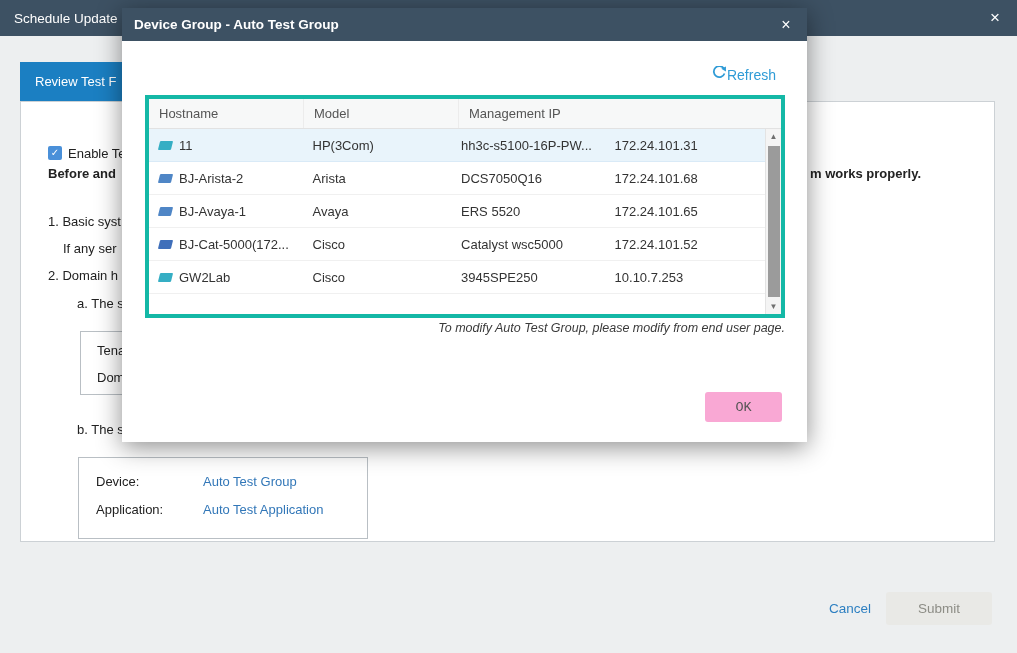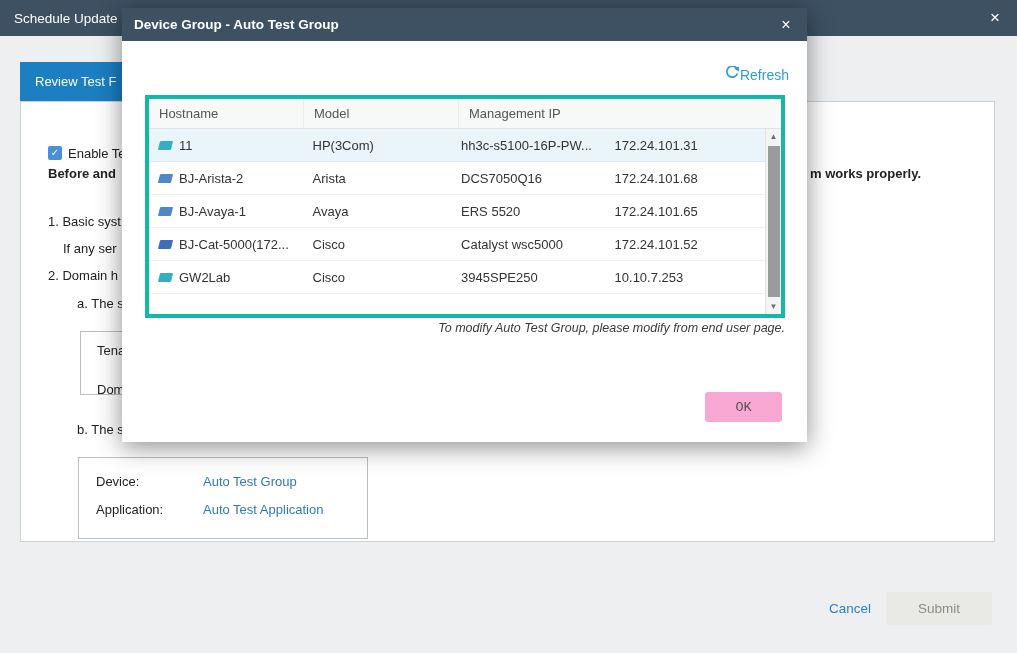--- a/index.html
+++ b/index.html
@@ -24,21 +24,21 @@
   .cancel-link { position: absolute; left: 829px; top: 601px; font-size: 13.5px; color: #2d7fc1; cursor: pointer; }
   .submit-btn { position: absolute; left: 886px; top: 592px; width: 106px; height: 33px; background: #e9e9e6;
                 border: none; border-radius: 3px; font-size: 13.5px; color: #8d8d86; font-family: "Liberation Sans", sans-serif; cursor: pointer; }
 
   
   .modal { position: absolute; left: 122px; top: 8px; width: 685px; height: 434px; background: #fff;
            box-shadow: 0 5px 24px rgba(0,0,0,0.45); z-index: 10; }
   .modal-header { height: 33px; background: #3d5163; color: #fff; display: flex; align-items: center;
                   justify-content: space-between; padding: 0 12px; font-size: 13.5px; font-weight: bold; }
   .modal-close { font-weight: normal; font-size: 16px; cursor: pointer; width: 18px; text-align: center; }
-  .refresh { position: absolute; right: 18px; top: 58px; display: flex; align-items: center; gap: 1px;
+  .refresh { position: absolute; right: 31px; top: 58px; display: flex; align-items: center; gap: 1px;
              color: #2f9bd6; font-size: 14px; cursor: pointer; }
 
   .dtable { position: absolute; left: 23px; top: 87px; width: 640px; height: 223px; border: 4px solid #14b8a6; background: #fff; }
   .thead { display: flex; height: 30px; background: #f7f8f8; border-bottom: 1px solid #e2e2e2;
            color: #555; font-size: 13px; }
   .th { line-height: 29px; padding-left: 10px; border-right: 1px solid #ececec; white-space: nowrap; overflow: hidden; }
   .c0 { width: 155px; } .c1 { width: 150px; } .c2 { width: 155px; } .c3 { width: 162px; border-right: none; }
   .tbody { position: absolute; top: 30px; left: 0; right: 16px; bottom: 0; overflow: hidden; }
   .trow { display: flex; height: 33px; align-items: center; border-bottom: 1px solid #f0f0f0;
           font-size: 13px; color: #333; cursor: pointer; }
@@ -81,21 +81,21 @@
   <div class="bgtext bold" style="left:48px;top:166px;">Before and</div>
   <div class="bgtext bold" style="left:810px;top:166px;">m works properly.</div>
 
   <div class="bgtext" style="left:48px;top:214px;">1. Basic syst</div>
   <div class="bgtext" style="left:63px;top:241px;">If any ser</div>
   <div class="bgtext" style="left:48px;top:268px;">2. Domain h</div>
   <div class="bgtext" style="left:77px;top:296px;">a. The sy</div>
 
   <div class="bgbox" style="left:80px;top:331px;width:287px;height:64px;">
     <div class="bgtext" style="left:16px;top:11px;">Tena</div>
-    <div class="bgtext" style="left:16px;top:38px;margin-top:12px;">Dom</div>
+    <div class="bgtext" style="left:16px;top:38px;">Dom</div>
   </div>
 
   <div class="bgtext" style="left:77px;top:422px;">b. The sy</div>
 
   <div class="bgbox" style="left:78px;top:457px;width:290px;height:82px;">
     <div class="bgtext" style="left:17px;top:16px;">Device:</div>
     <div class="bgtext linktext" style="left:124px;top:16px;">Auto Test Group</div>
     <div class="bgtext" style="left:17px;top:44px;">Application:</div>
     <div class="bgtext linktext" style="left:124px;top:44px;">Auto Test Application</div>
   </div>

